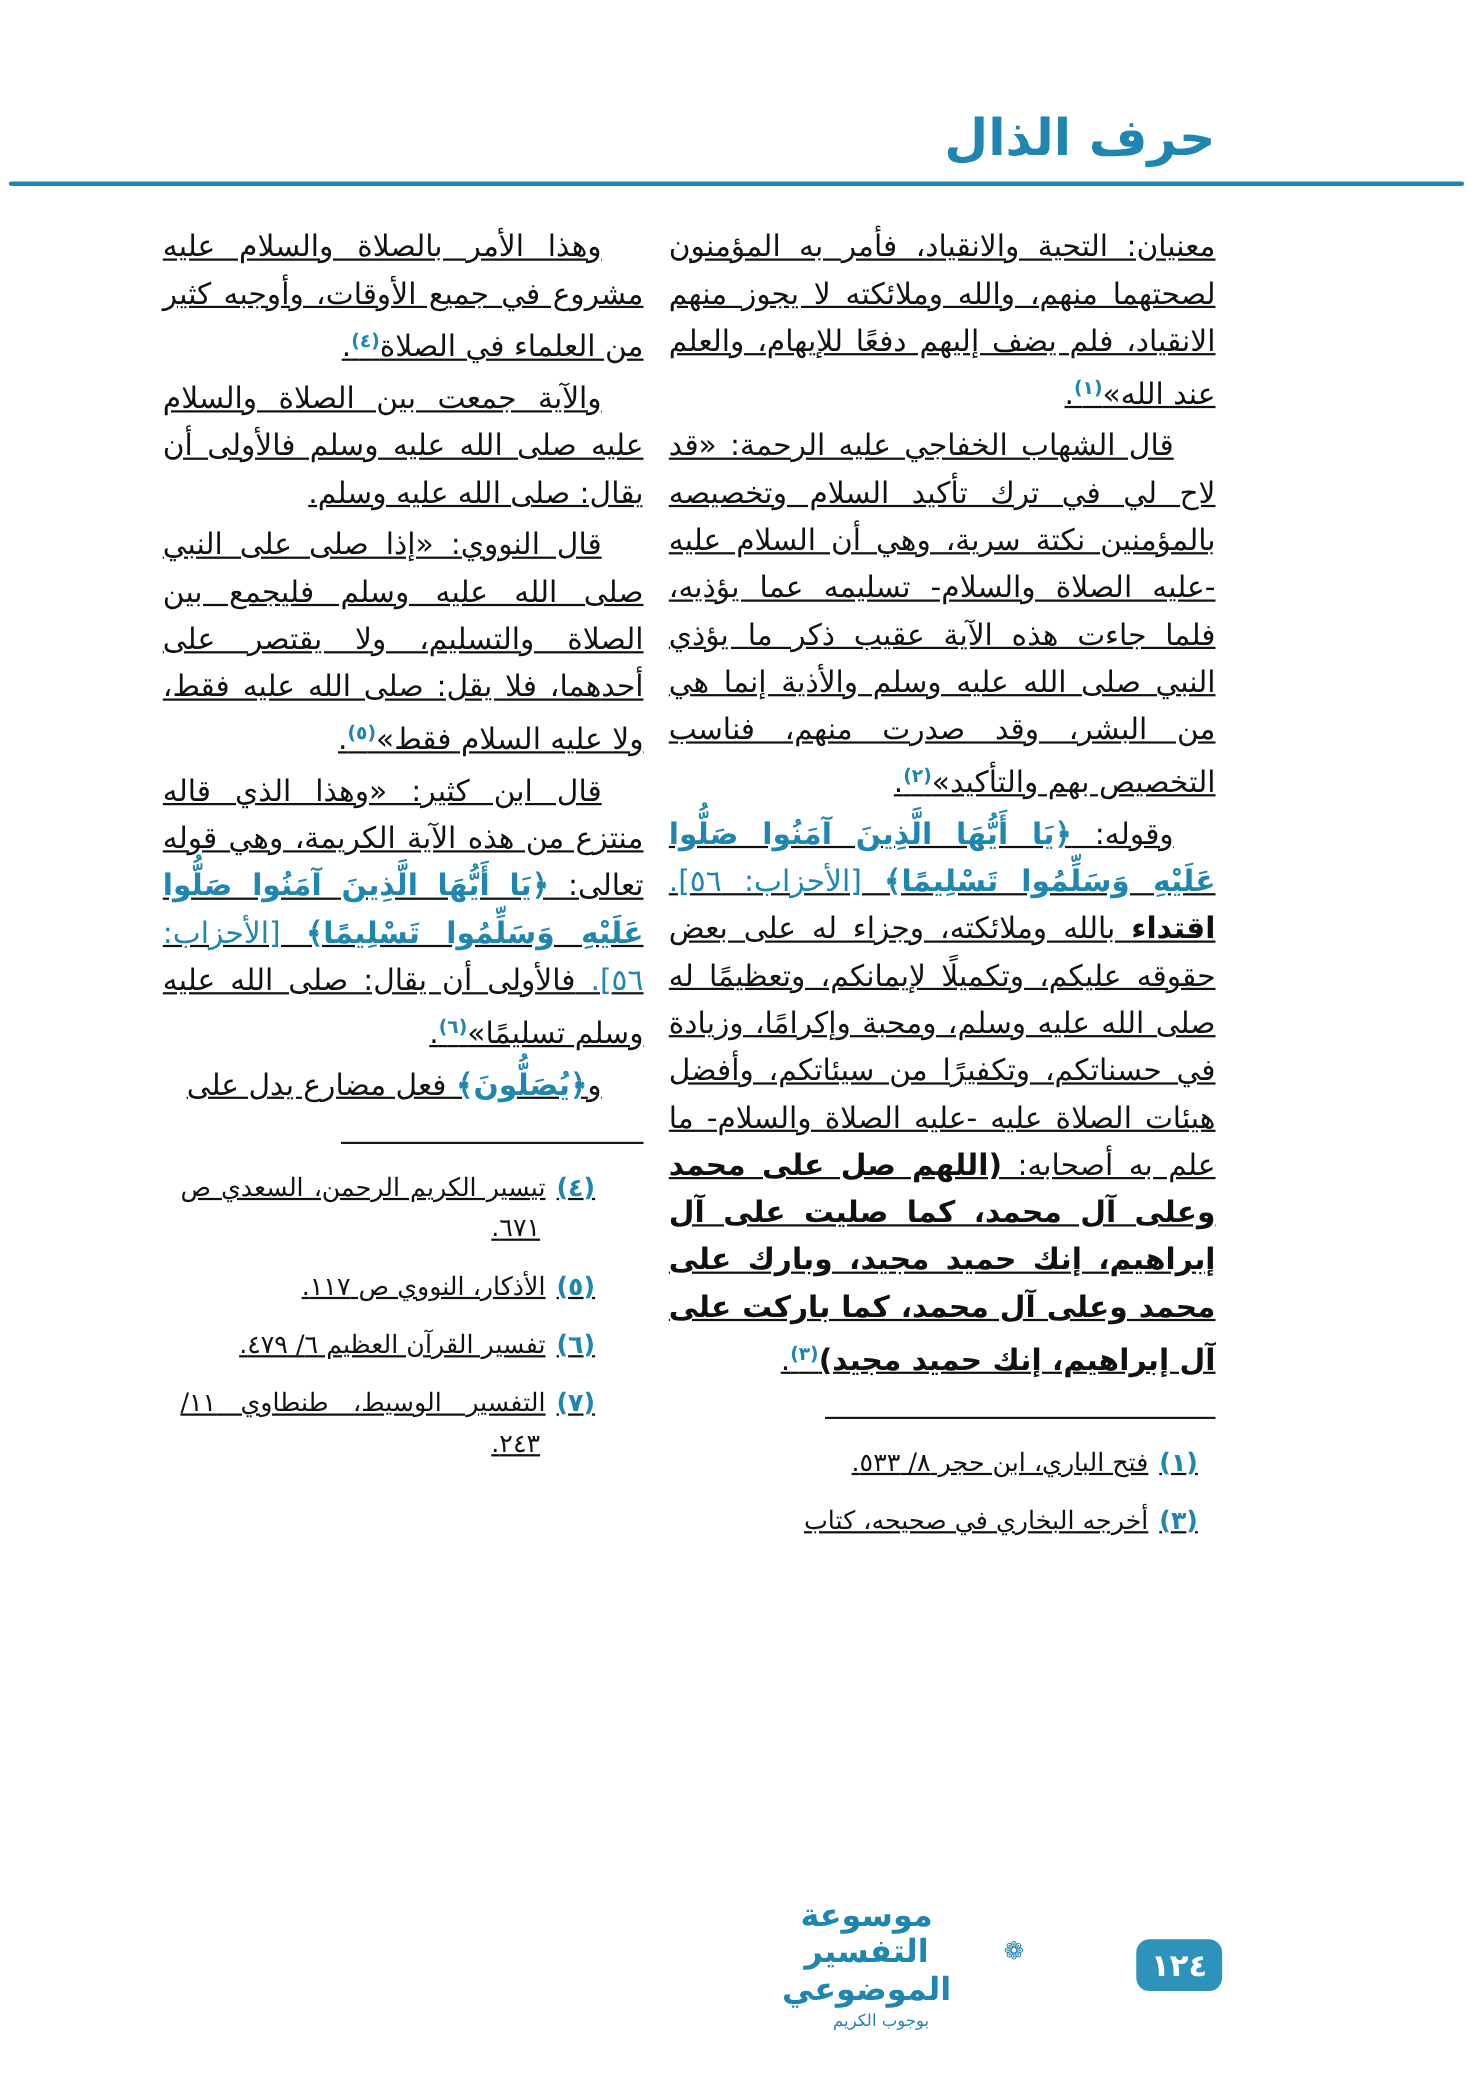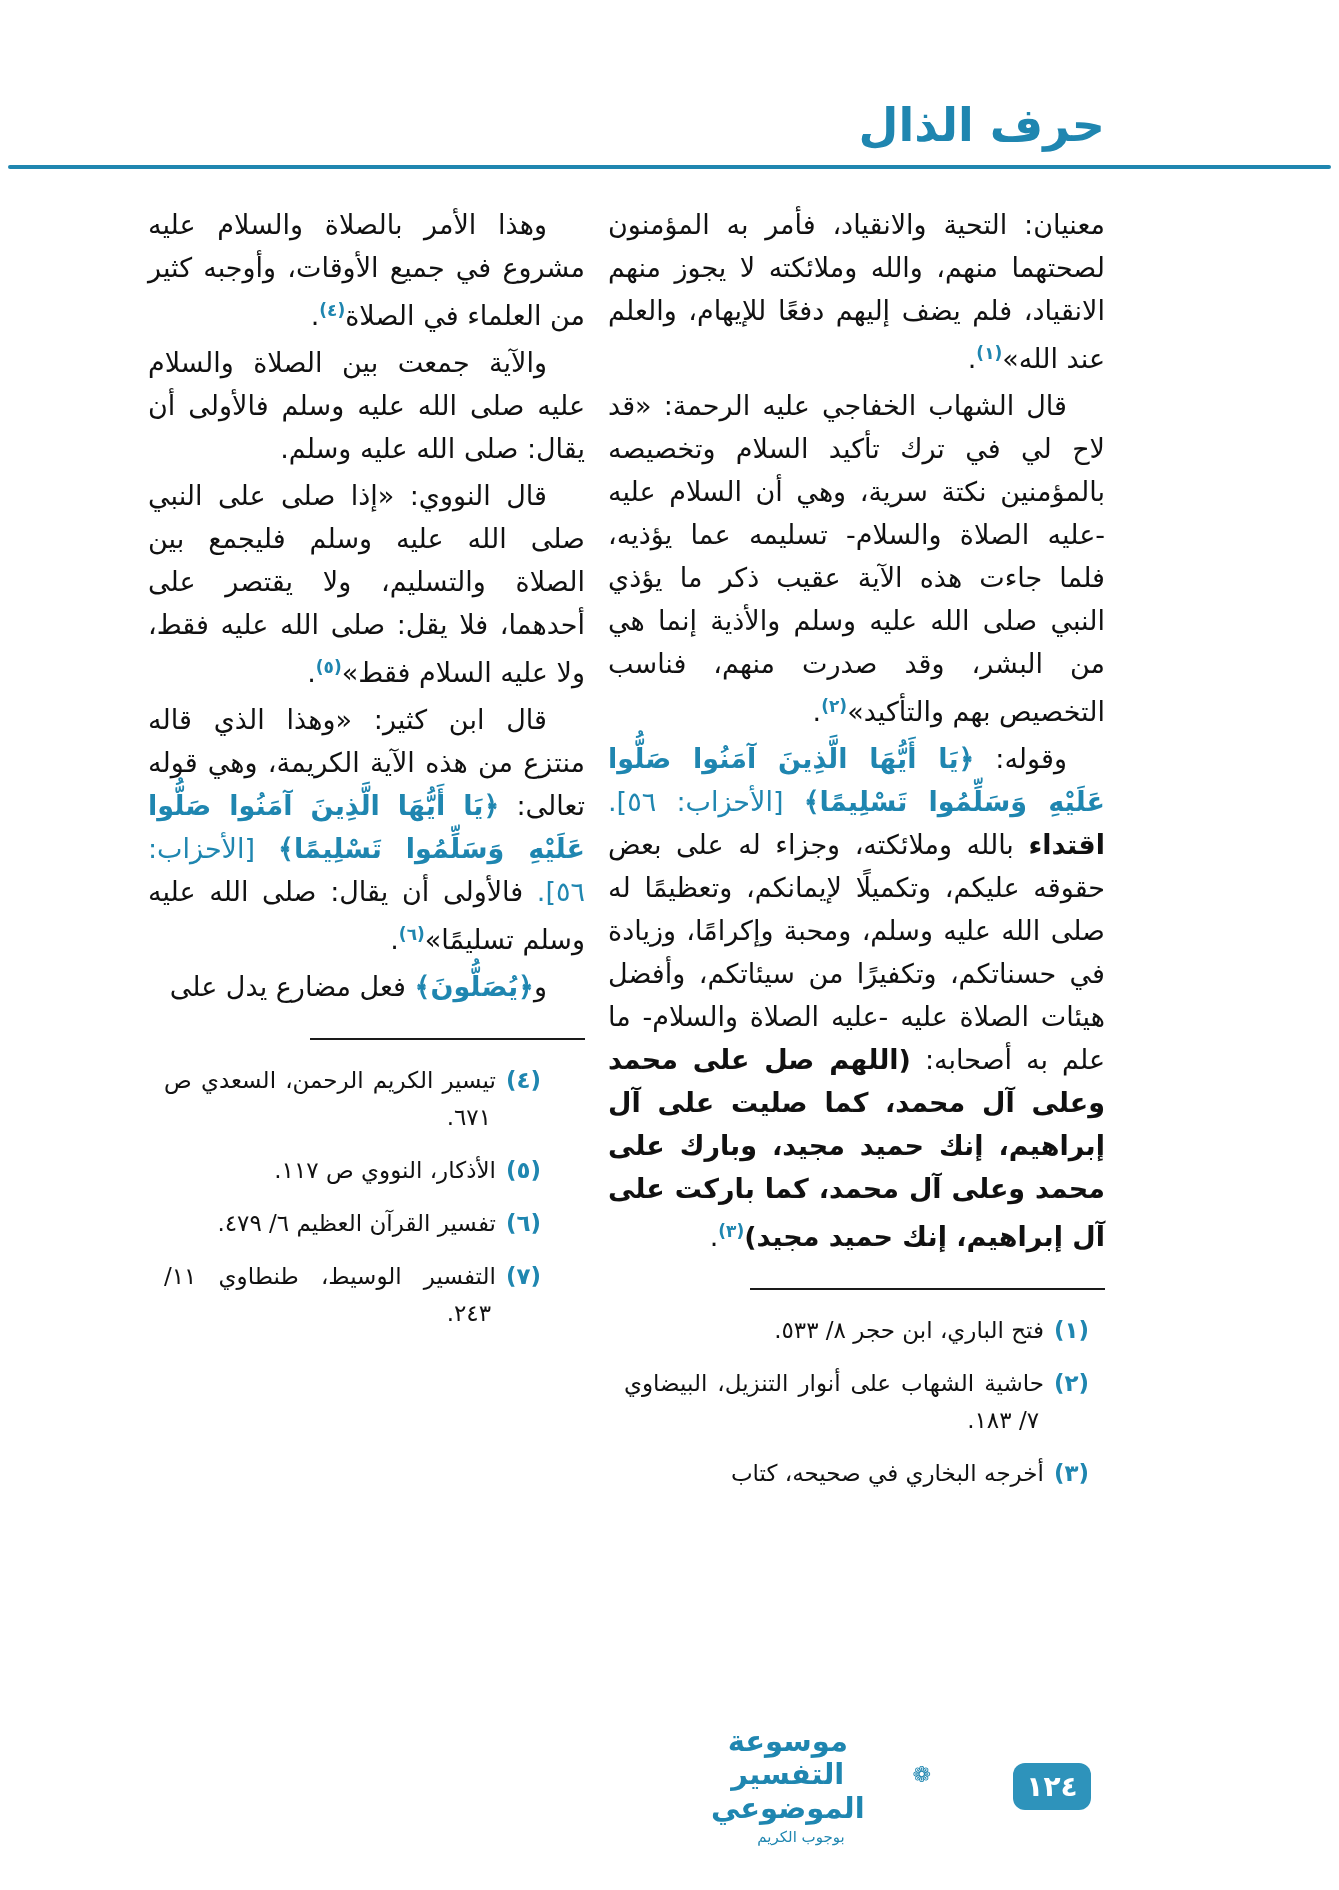--- a/index.html
+++ b/index.html
@@ -30,21 +30,21 @@
     margin: 14px 8px 0 8px;
     border-radius: 2px;
   }
   
   .columns {
     display: flex;
     gap: 23px;
     padding: 34px 234px 0 148px;
     align-items: flex-start;
   }
-  .col { font-size: 27px; line-height: 43px; text-align: justify; }
+  .col { font-size: 27px; line-height: 43px; text-align: justify; text-decoration: underline; }
   .col-main  { width: 497px; }   
   .col-side  { width: 437px; }   
   .body-p { margin: 0 0 4px 0; text-indent: 38px; }
   .body-p.no-indent { text-indent: 0; }
   .verse {
     color: var(--accent, #1f86b0);
     font-weight: 700;
   }
   .ayah-ref { color: var(--accent, #1f86b0); }
   .bold { font-weight: 700; }
@@ -90,21 +90,21 @@
     width: 260px;
     text-align: center;
     color: var(--accent, #1f86b0);
   }
   .logo-row { display: flex; align-items: center; justify-content: center; gap: 8px; }
   .logo-ornament { font-size: 22px; }
   .logo-main { font-size: 29px; font-weight: 700; line-height: 1.15; }
   .logo-sub { font-size: 15px; margin-top: 3px; letter-spacing: 1px; }
   .page-badge {
     position: absolute;
-    right: 248px;
+    right: 228px;
     bottom: 80px;
     width: 78px;
     height: 47px;
     background: var(--accent2, #2e93bb);
     border-radius: 12px;
     color: #ffffff;
     font-size: 28px;
     font-weight: 700;
     display: flex;
     align-items: center;
@@ -126,21 +126,20 @@
     <div class="col col-main">
       <p class="body-p no-indent"><span>معنيان: التحية والانقياد، فأمر به المؤمنون لصحتهما منهم، والله وملائكته لا يجوز منهم الانقياد، فلم يضف إليهم دفعًا للإيهام، والعلم عند الله»</span><span class="fnm">(١)</span><span>.</span></p>
 
       <p class="body-p"><span>قال الشهاب الخفاجي عليه الرحمة: «قد لاح لي في ترك تأكيد السلام وتخصيصه بالمؤمنين نكتة سرية، وهي أن السلام عليه -عليه الصلاة والسلام- تسليمه عما يؤذيه، فلما جاءت هذه الآية عقيب ذكر ما يؤذي النبي صلى الله عليه وسلم والأذية إنما هي من البشر، وقد صدرت منهم، فناسب التخصيص بهم والتأكيد»</span><span class="fnm">(٢)</span><span>.</span></p>
 
       <p class="body-p"><span>وقوله: </span><span class="verse">﴿يَا أَيُّهَا الَّذِينَ آمَنُوا صَلُّوا عَلَيْهِ وَسَلِّمُوا تَسْلِيمًا﴾</span><span class="ayah-ref"> [الأحزاب: ٥٦]. </span><span class="bold">اقتداء</span><span> بالله وملائكته، وجزاء له على بعض حقوقه عليكم، وتكميلًا لإيمانكم، وتعظيمًا له صلى الله عليه وسلم، ومحبة وإكرامًا، وزيادة في حسناتكم، وتكفيرًا من سيئاتكم، وأفضل هيئات الصلاة عليه -عليه الصلاة والسلام- ما علم به أصحابه: </span><span class="bold">(اللهم صل على محمد وعلى آل محمد، كما صليت على آل إبراهيم، إنك حميد مجيد، وبارك على محمد وعلى آل محمد، كما باركت على آل إبراهيم، إنك حميد مجيد)</span><span class="fnm">(٣)</span><span>.</span></p>
 
       <div class="fn-rule fn-rule-main"></div>
       <div class="fn-block">
         <p class="footnote"><span class="fn-num">(١)</span><span>فتح الباري، ابن حجر ٨/ ٥٣٣.</span></p>
-        <p class="footnote"><span class="fn-num">(٢)</span><span>حاشية الشهاب على أنوار التنزيل، البيضاوي ٧/ ١٨٣.</span></p>
         <p class="footnote"><span class="fn-num">(٣)</span><span>أخرجه البخاري في صحيحه، كتاب</span></p>
       </div>
     </div>
 
     <div class="col col-side">
       <p class="body-p"><span>وهذا الأمر بالصلاة والسلام عليه مشروع في جميع الأوقات، وأوجبه كثير من العلماء في الصلاة</span><span class="fnm">(٤)</span><span>.</span></p>
 
       <p class="body-p"><span>والآية جمعت بين الصلاة والسلام عليه صلى الله عليه وسلم فالأولى أن يقال: صلى الله عليه وسلم.</span></p>
 
       <p class="body-p"><span>قال النووي: «إذا صلى على النبي صلى الله عليه وسلم فليجمع بين الصلاة والتسليم، ولا يقتصر على أحدهما، فلا يقل: صلى الله عليه فقط، ولا عليه السلام فقط»</span><span class="fnm">(٥)</span><span>.</span></p>

